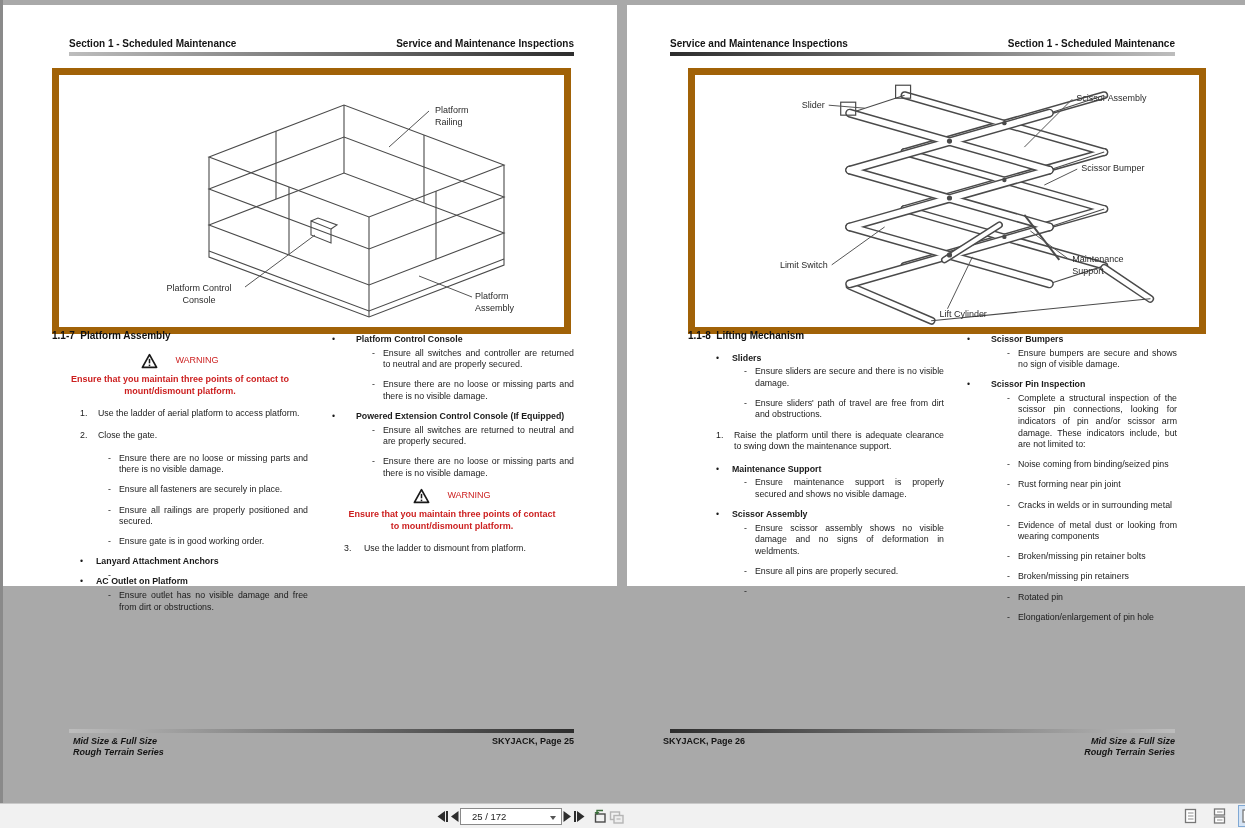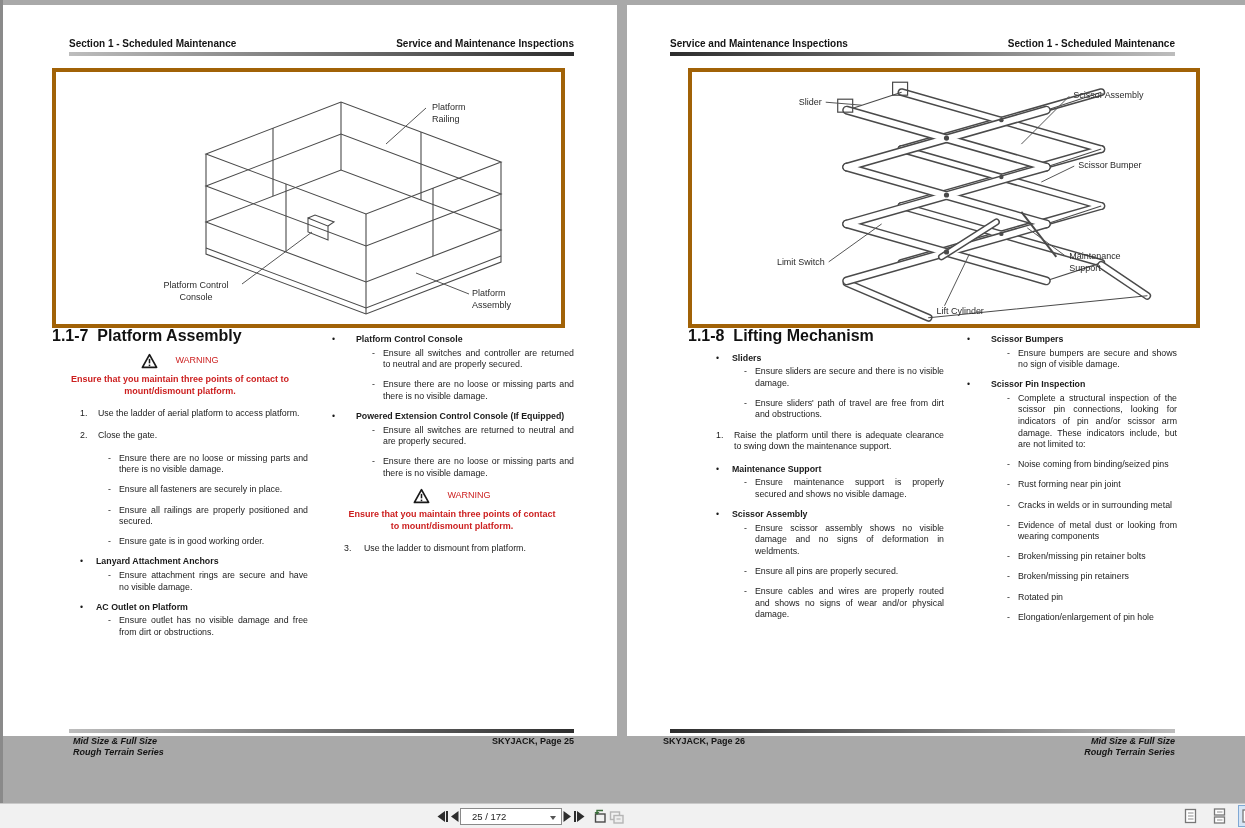--- a/index.html
+++ b/index.html
@@ -1,33 +1,33 @@
 <!DOCTYPE html>
 <html><head>
 <meta charset="utf-8">
 <style>
   html,body{margin:0;padding:0;background:#888;}
   #screen{position:relative;width:1245px;height:828px;background:#a9a9a9;overflow:hidden;
           font-family:"Liberation Sans",sans-serif;}
   #win-edge{position:absolute;left:0;top:0;width:3px;height:803px;background:#8a8a8a;}
-  .page{position:absolute;top:5px;height:731px;background:#ffffff;}
+  .page{position:absolute;top:5px;height:581px;background:#ffffff;}
   #page-left{left:3px;width:614px;}
   #page-right{left:627px;width:618px;}
 
   .hdr{position:absolute;top:33px;font-size:10px;font-weight:bold;color:#141414;white-space:nowrap;}
   .rule{position:absolute;height:3.5px;}
   .grad-lr{background:linear-gradient(to right,#bdbdbd,#2d2d2d);}
   .grad-rl{background:linear-gradient(to right,#2d2d2d,#bdbdbd);}
 
-  .figbox{position:absolute;top:63px;height:252px;border:4px solid #a16207;background:#fff;box-sizing:content-box;}
+  .figbox{position:absolute;top:63px;height:252px;border:7px solid #a16207;background:#fff;box-sizing:content-box;}
   .figbox svg{display:block;width:100%;height:100%;}
   svg text{font-family:"Liberation Sans",sans-serif;font-size:9px;fill:#2b2b2b;}
 
   .col{position:absolute;top:325px;color:#1a1a1a;font-size:8.8px;line-height:11.6px;}
-  .sec-title{font-size:16px;font-weight:bold;margin:0 0 11px 0;white-space:pre-wrap;color:#111;}
+  .sec-title{font-size:10px;font-weight:bold;margin:0 0 11px 0;white-space:pre-wrap;color:#111;}
   .li{position:relative;margin-bottom:8.5px;}
   .li .marker{position:absolute;top:0;}
   .li .txt{display:block;text-align:justify;}
   .li.bullet .txt{font-weight:bold;text-align:left;}
   .li.num{margin-bottom:11px;}
   .li.bullet{margin-bottom:2px;margin-top:4px;}
   .colA .num .marker{left:28px}  .colA .num .txt{margin-left:46px}
   .colA .bullet .marker{left:28px} .colA .bullet .txt{margin-left:44px}
   .colA .dash .marker{left:56px} .colA .dash .txt{margin-left:67px}
   .colB .num .marker{left:14px}  .colB .num .txt{margin-left:34px}
@@ -147,21 +147,20 @@
           <div class="li dash">
             <span class="marker">-</span>
             <span class="txt">Ensure gate is in good working order.</span>
           </div>
           <div class="li bullet">
             <span class="marker">•</span>
             <span class="txt">Lanyard Attachment Anchors</span>
           </div>
           <div class="li dash">
             <span class="marker">-</span>
-            <span class="txt">Ensure attachment rings are secure and have no visible damage.</span>
           </div>
           <div class="li bullet">
             <span class="marker">•</span>
             <span class="txt">AC Outlet on Platform</span>
           </div>
           <div class="li dash">
             <span class="marker">-</span>
             <span class="txt">Ensure outlet has no visible damage and free from dirt or obstructions.</span>
           </div>
         </div>
@@ -357,21 +356,20 @@
           <div class="li dash">
             <span class="marker">-</span>
             <span class="txt">Ensure scissor assembly shows no visible damage and no signs of deformation in weldments.</span>
           </div>
           <div class="li dash">
             <span class="marker">-</span>
             <span class="txt">Ensure all pins are properly secured.</span>
           </div>
           <div class="li dash">
             <span class="marker">-</span>
-            <span class="txt">Ensure cables and wires are properly routed and shows no signs of wear and/or physical damage.</span>
           </div>
         </div>
     </div>
     <div class="col colB" style="left:338px;width:212px">
       <div>
           <div class="li bullet">
             <span class="marker">•</span>
             <span class="txt">Scissor Bumpers</span>
           </div>
           <div class="li dash">

